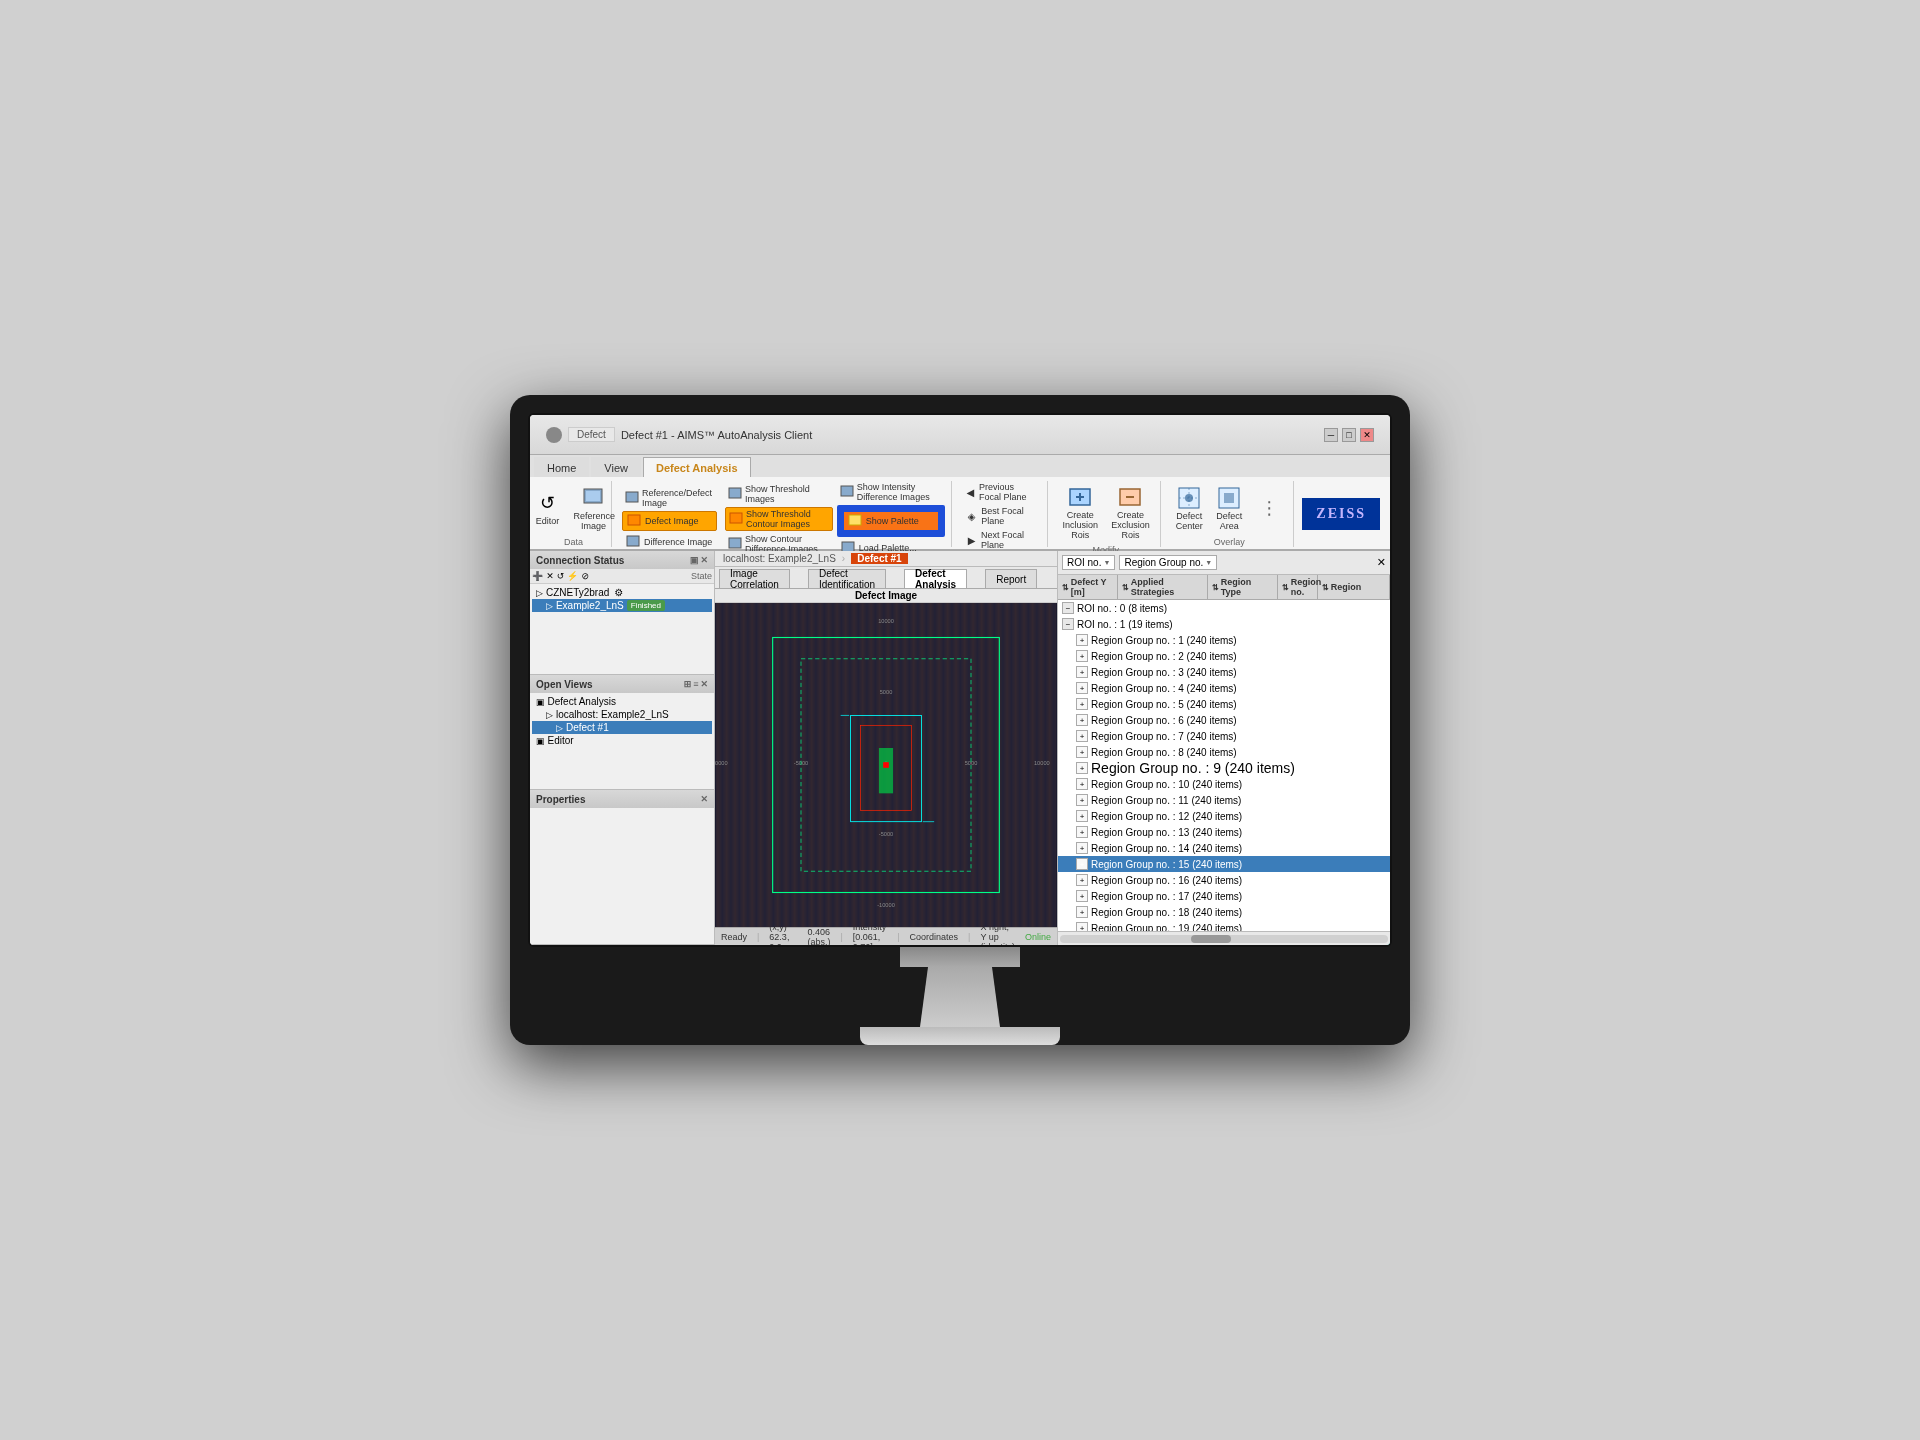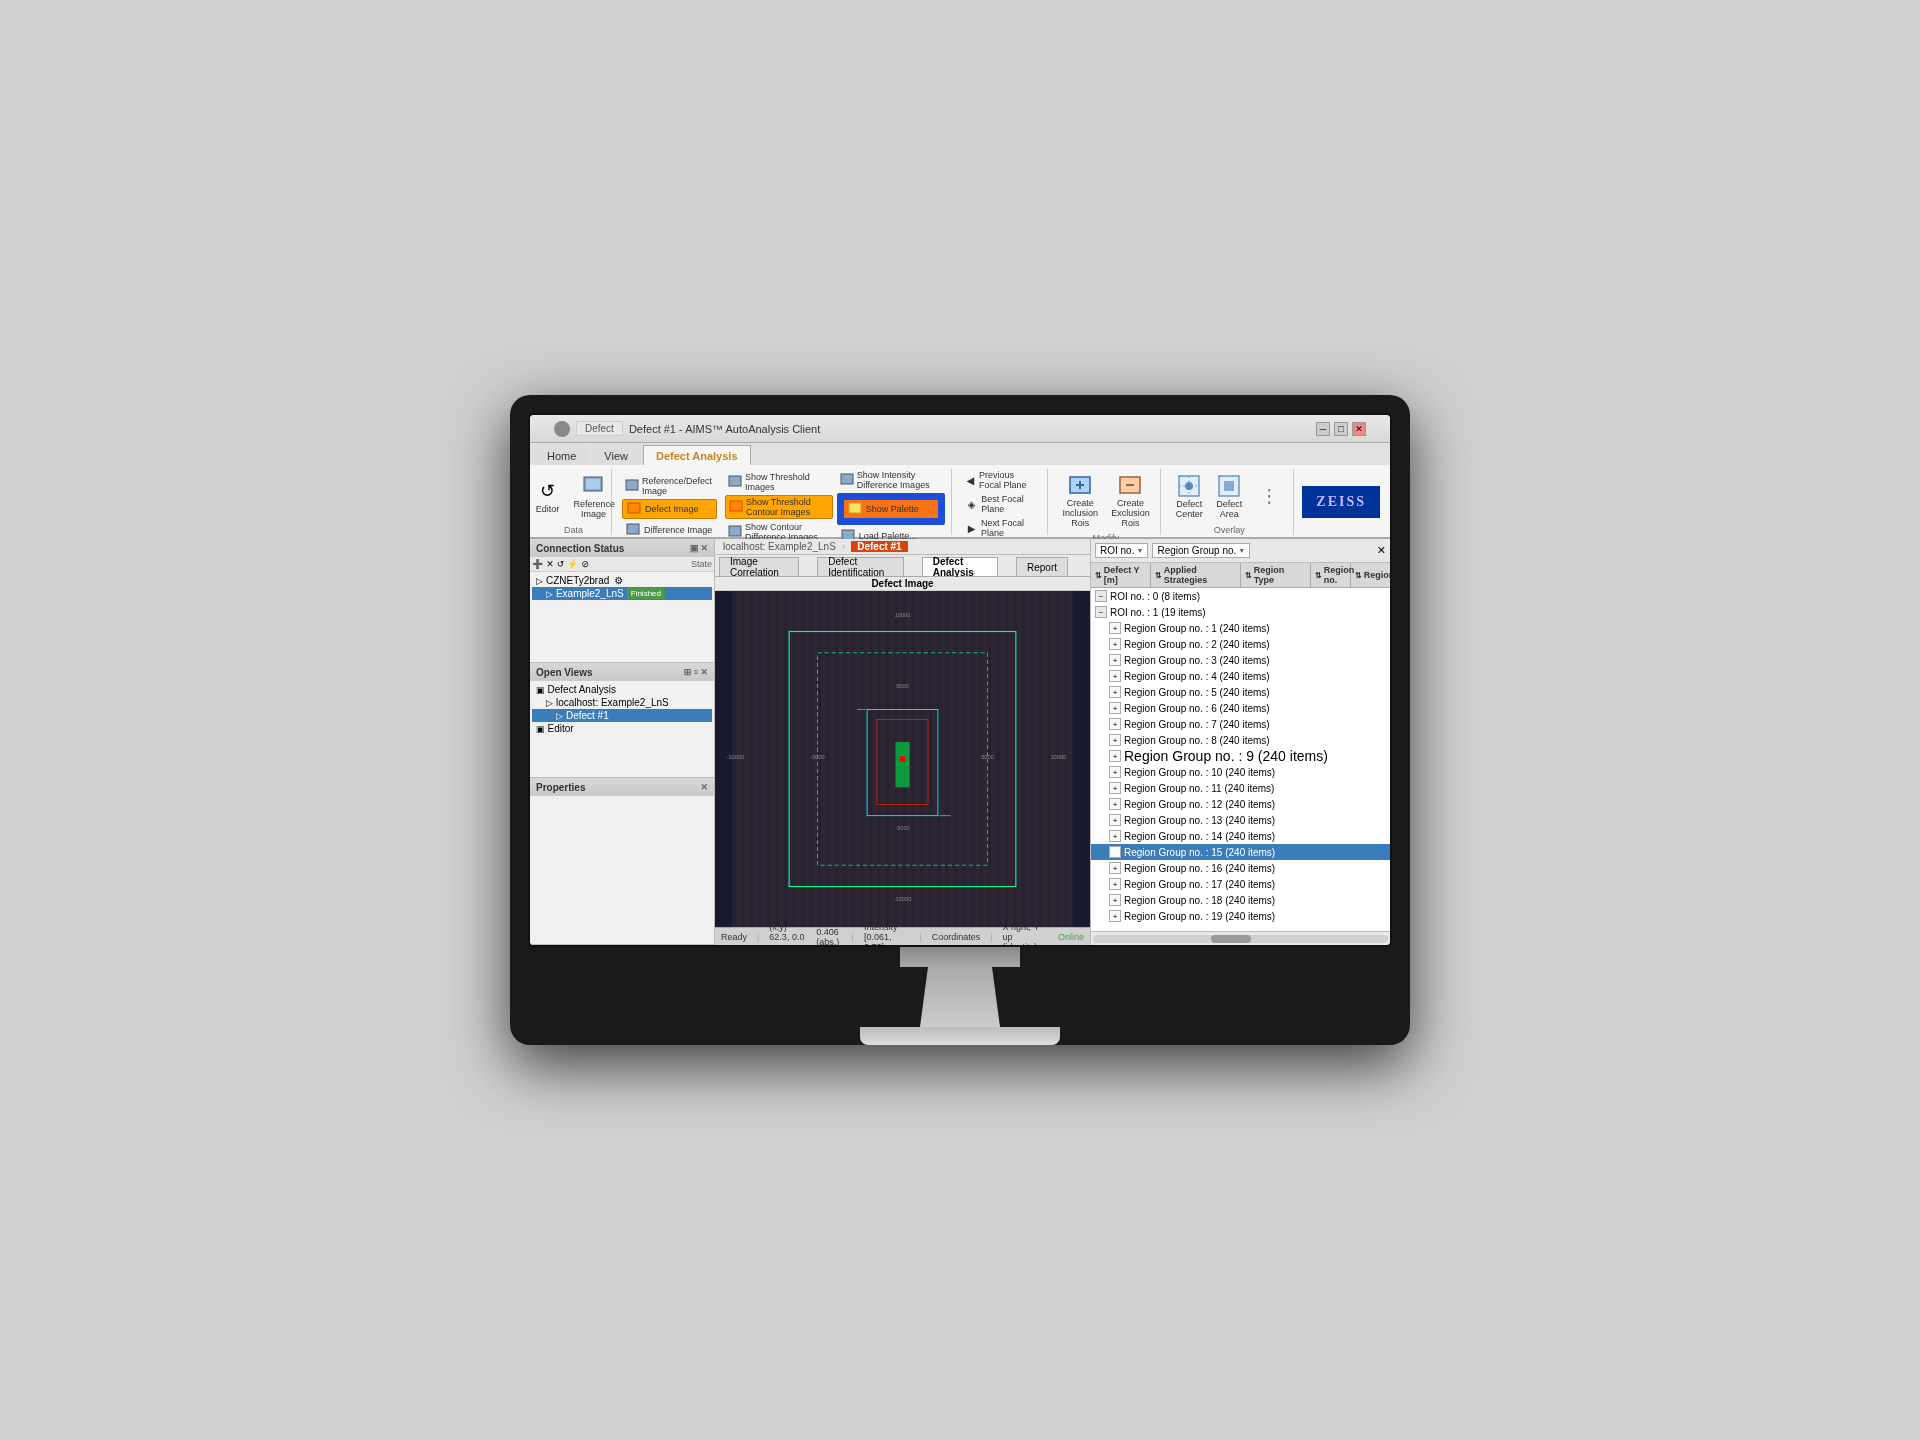--- a/index.html
+++ b/index.html
@@ -53,25 +53,25 @@
       background: #f0f0f0;
       width: 100%;
       height: 530px;
       display: flex;
       flex-direction: column;
     }
 
     
     .title-bar {
       background: linear-gradient(to bottom, #e8e8e8, #d8d8d8);
-      height: 28px;
+      height: 40px;
       display: flex;
       align-items: center;
       justify-content: space-between;
-      padding: 0 24px;
+      padding: 0 16px;
       border-bottom: 1px solid #aaa;
     }
     .title-bar-left {
       display: flex;
       align-items: center;
       gap: 6px;
     }
     .title-bar-logo {
       width: 16px;
       height: 16px;
@@ -357,21 +357,21 @@
       align-items: center;
       padding: 0 6px;
       font-size: 9px;
       color: #333;
       border-top: 1px solid #aaa;
       gap: 10px;
     }
 
     
     .right-panel {
-      width: 300px;
+      width: 333px;
       display: flex;
       flex-direction: column;
       background: #5eead4;
       border-left: 1px solid #bbb;
     }
 
     .right-panel-toolbar {
       background: #e8e8e8;
       padding: 2px 4px;
       display: flex;

